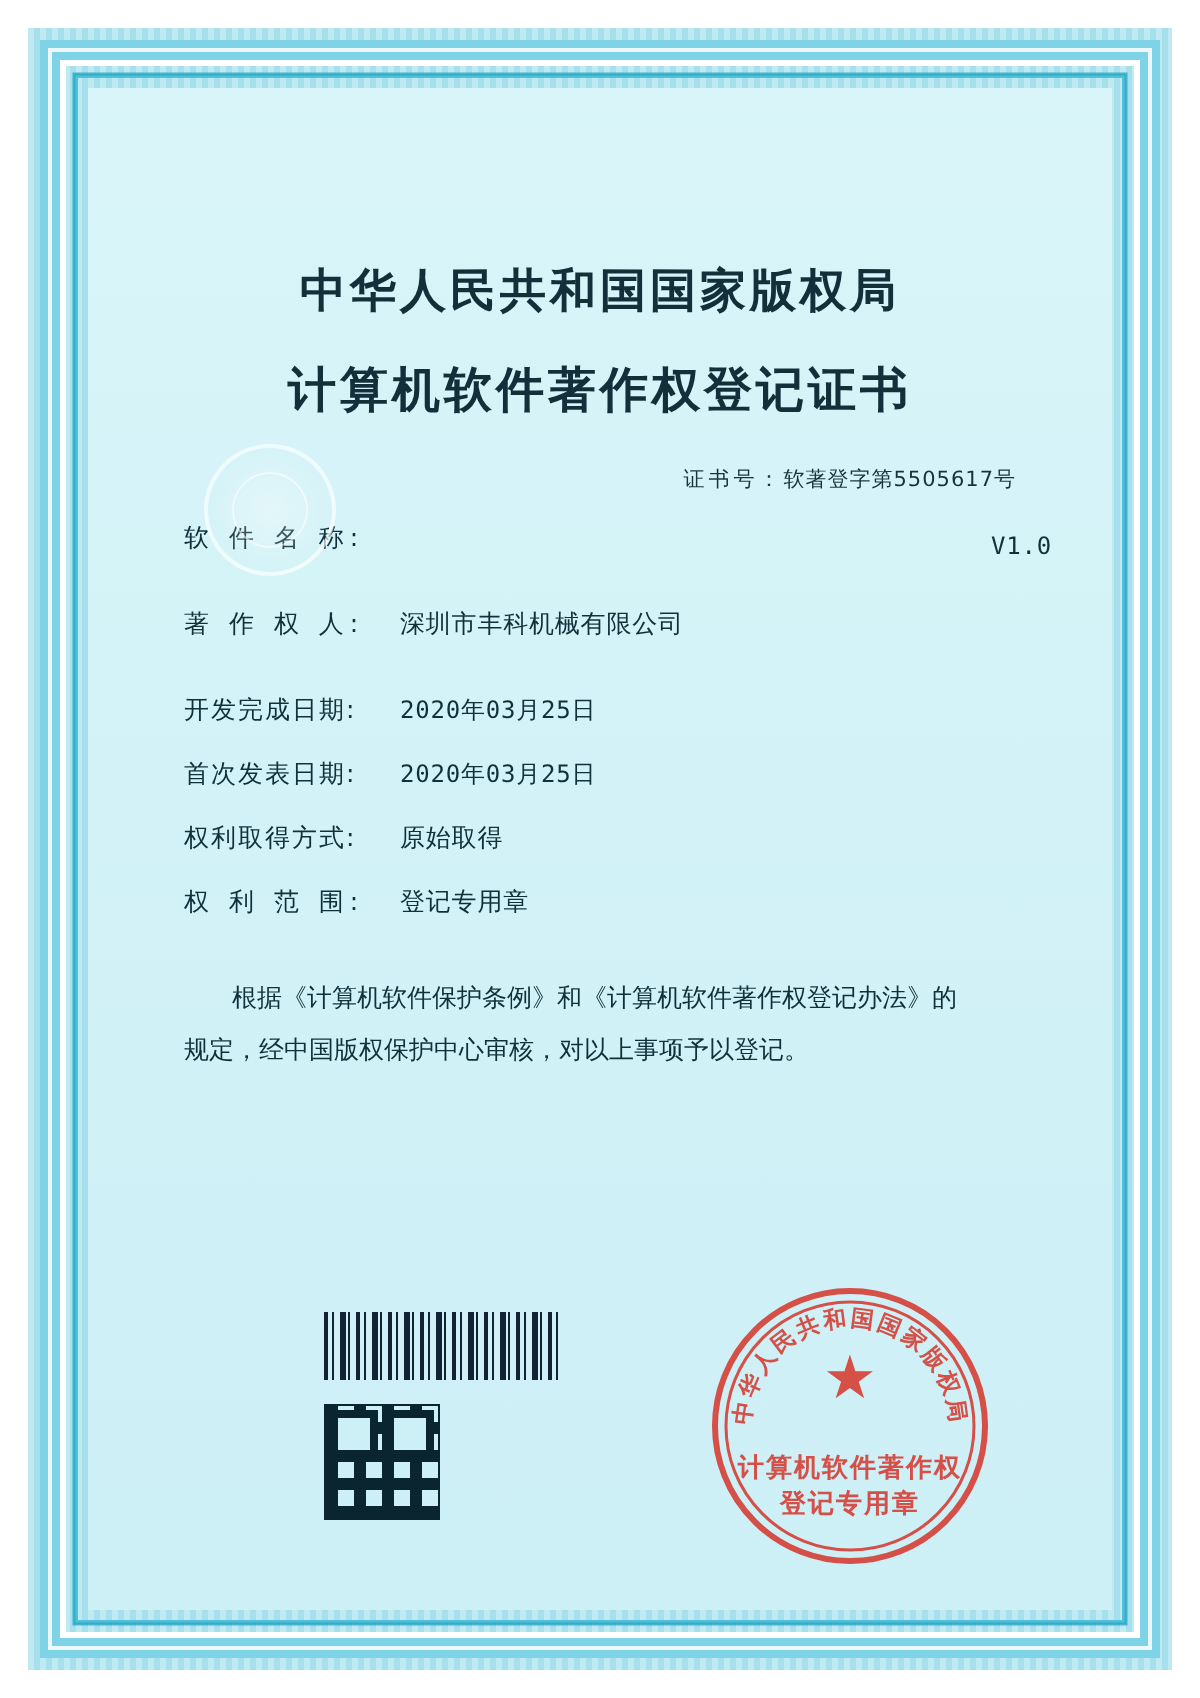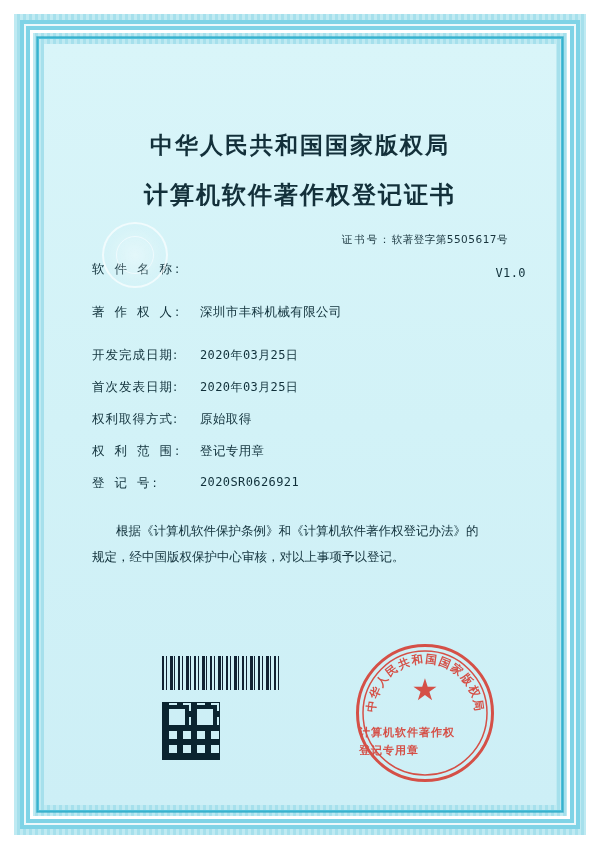--- a/index.html
+++ b/index.html
@@ -182,22 +182,22 @@
     opacity:.88;
   }
   .seal .arc{
     position:absolute;left:0;top:0;width:132px;height:132px;
   }
   .seal .star{
     position:absolute;left:50%;top:28px;transform:translateX(-50%);
     font-size:30px;line-height:30px;color:#d63a2f;
   }
   .seal .l1,.seal .l2{
-    position:absolute;left:0;right:0;text-align:left;
-    font-size:11px;font-weight:bold;letter-spacing:1px;
+    position:absolute;left:0;right:0;text-align:center;
+    font-size:13px;font-weight:bold;letter-spacing:1px;
   }
   .seal .l1{top:78px;}
   .seal .l2{top:96px;}
   .footer{
     position:absolute;
     left:48px;right:48px;bottom:76px;
     display:flex;
     align-items:flex-end;
     justify-content:space-between;
     font-size:11.5px;
@@ -271,24 +271,20 @@
         <div class="row">
           <div class="label tight">权利取得方式:</div>
           <div class="value">原始取得</div>
         </div>
 
         <div class="row">
           <div class="label">权 利 范 围:</div>
           <div class="value">登记专用章</div>
         </div>
 
-        <div class="row">
-          <div class="label">登 记 号:</div>
-          <div class="value mono">2020SR0626921</div>
-        </div>
 
       </div>
 
       <div class="para">
         <span class="indent"></span><span>根据《计算机软件保护条例》和《计算机软件著作权登记办法》的</span><br>
         <span>规定，经中国版权保护中心审核，对以上事项予以登记。</span>
       </div>
 
       <div class="codes">
         <div class="barcode"></div>

